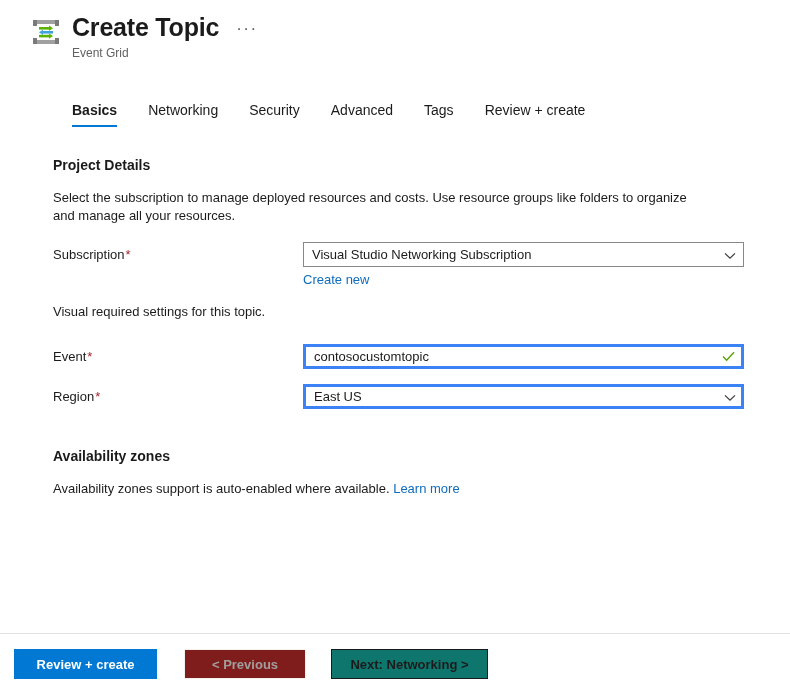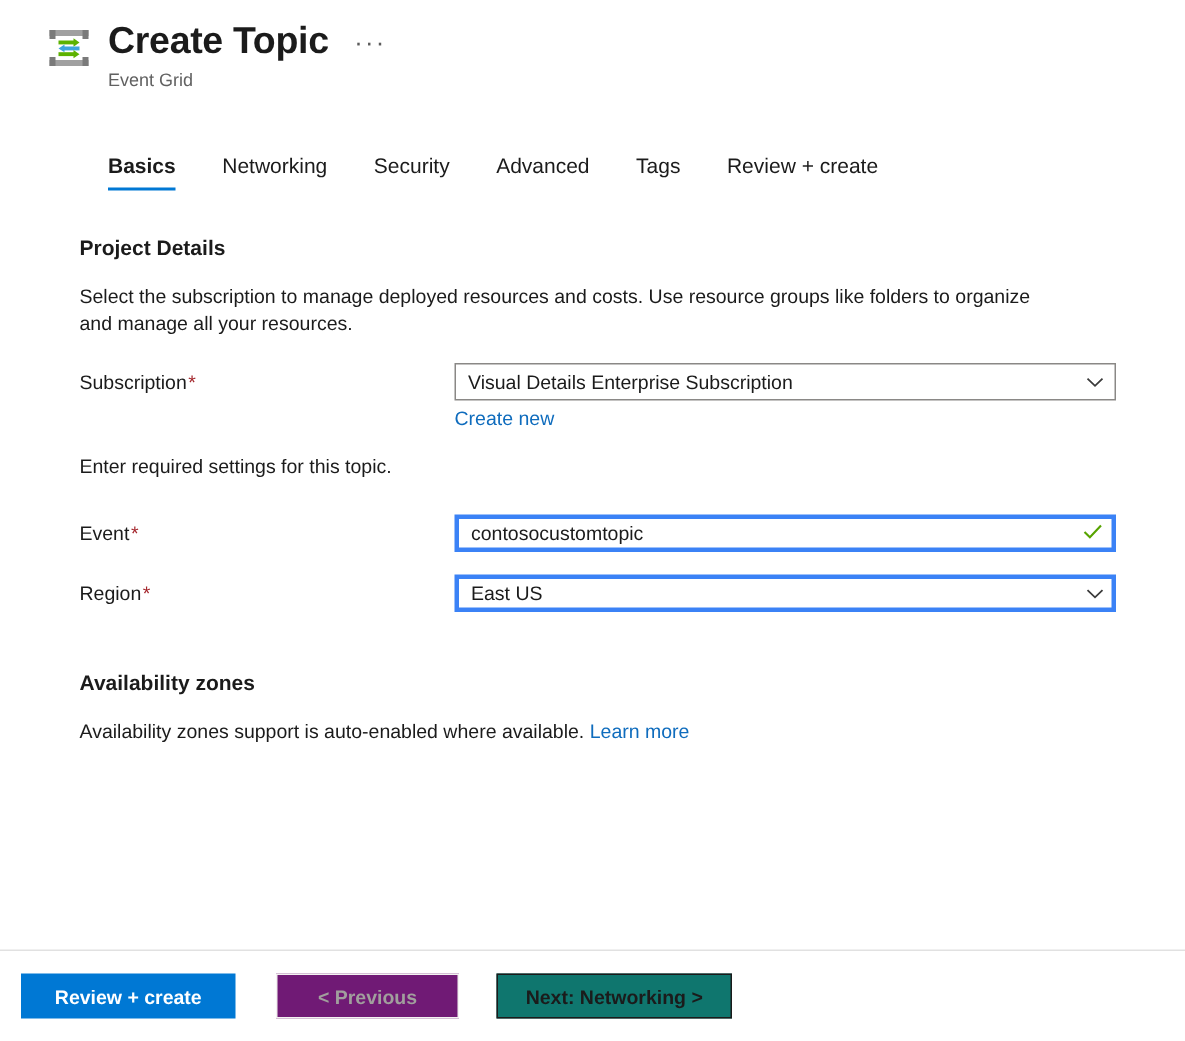--- a/index.html
+++ b/index.html
@@ -180,21 +180,21 @@
     display: inline-flex;
     align-items: center;
     justify-content: center;
     cursor: pointer;
     padding: 0 14px;
     border: 1px solid transparent;
     white-space: nowrap;
   }
   .btn-primary { background: #0078d4; color: #ffffff; min-width: 143px; }
   .btn-disabled {
-    background: #701a75;
+    background: #7f1d1d;
     color: #a19f9d;
     border: 1px solid #f3f2f1;
     min-width: 122px;
     margin-left: 27px;
     cursor: default;
   }
   .btn-secondary {
     background: #0f766e;
     color: #1b1b1b;
     border: 1px solid #1b1b1b;
@@ -251,36 +251,36 @@
 
   <div class="section-title">Project Details</div>
   <div class="section-desc">Select the subscription to manage deployed resources and costs. Use resource groups like folders to organize and manage all your resources.</div>
 
   <div class="form-row">
     <div class="field-label">
       <span>Subscription</span><span class="req">*</span>
     </div>
     <div class="field-control">
       <div class="input-box">
-        <span>Visual Details Enterprise Subscription</span>
+        <span>Visual Studio Networking Subscription</span>
       </div>
       <span class="chevron">
         <svg width="12" height="8" viewBox="0 0 12 8">
             <path d="M1 1.4 L6 6.2 L11 1.4" stroke="#3b3b3b" stroke-width="1.2" fill="none"></path>
           </svg>
       </span>
     </div>
   </div>
 
 
   <div class="create-new-wrap">
     <span class="link">Create new</span>
   </div>
 
-  <div class="section-desc">Enter required settings for this topic.</div>
+  <div class="section-desc">Visual required settings for this topic.</div>
 
   <div class="form-row" style="margin-top:23px;">
     <div class="field-label">
       <span>Event</span><span class="req">*</span>
     </div>
     <div class="field-control">
       <div class="input-box validated">
         <span>contosocustomtopic</span>
       </div>
       <span class="check">

